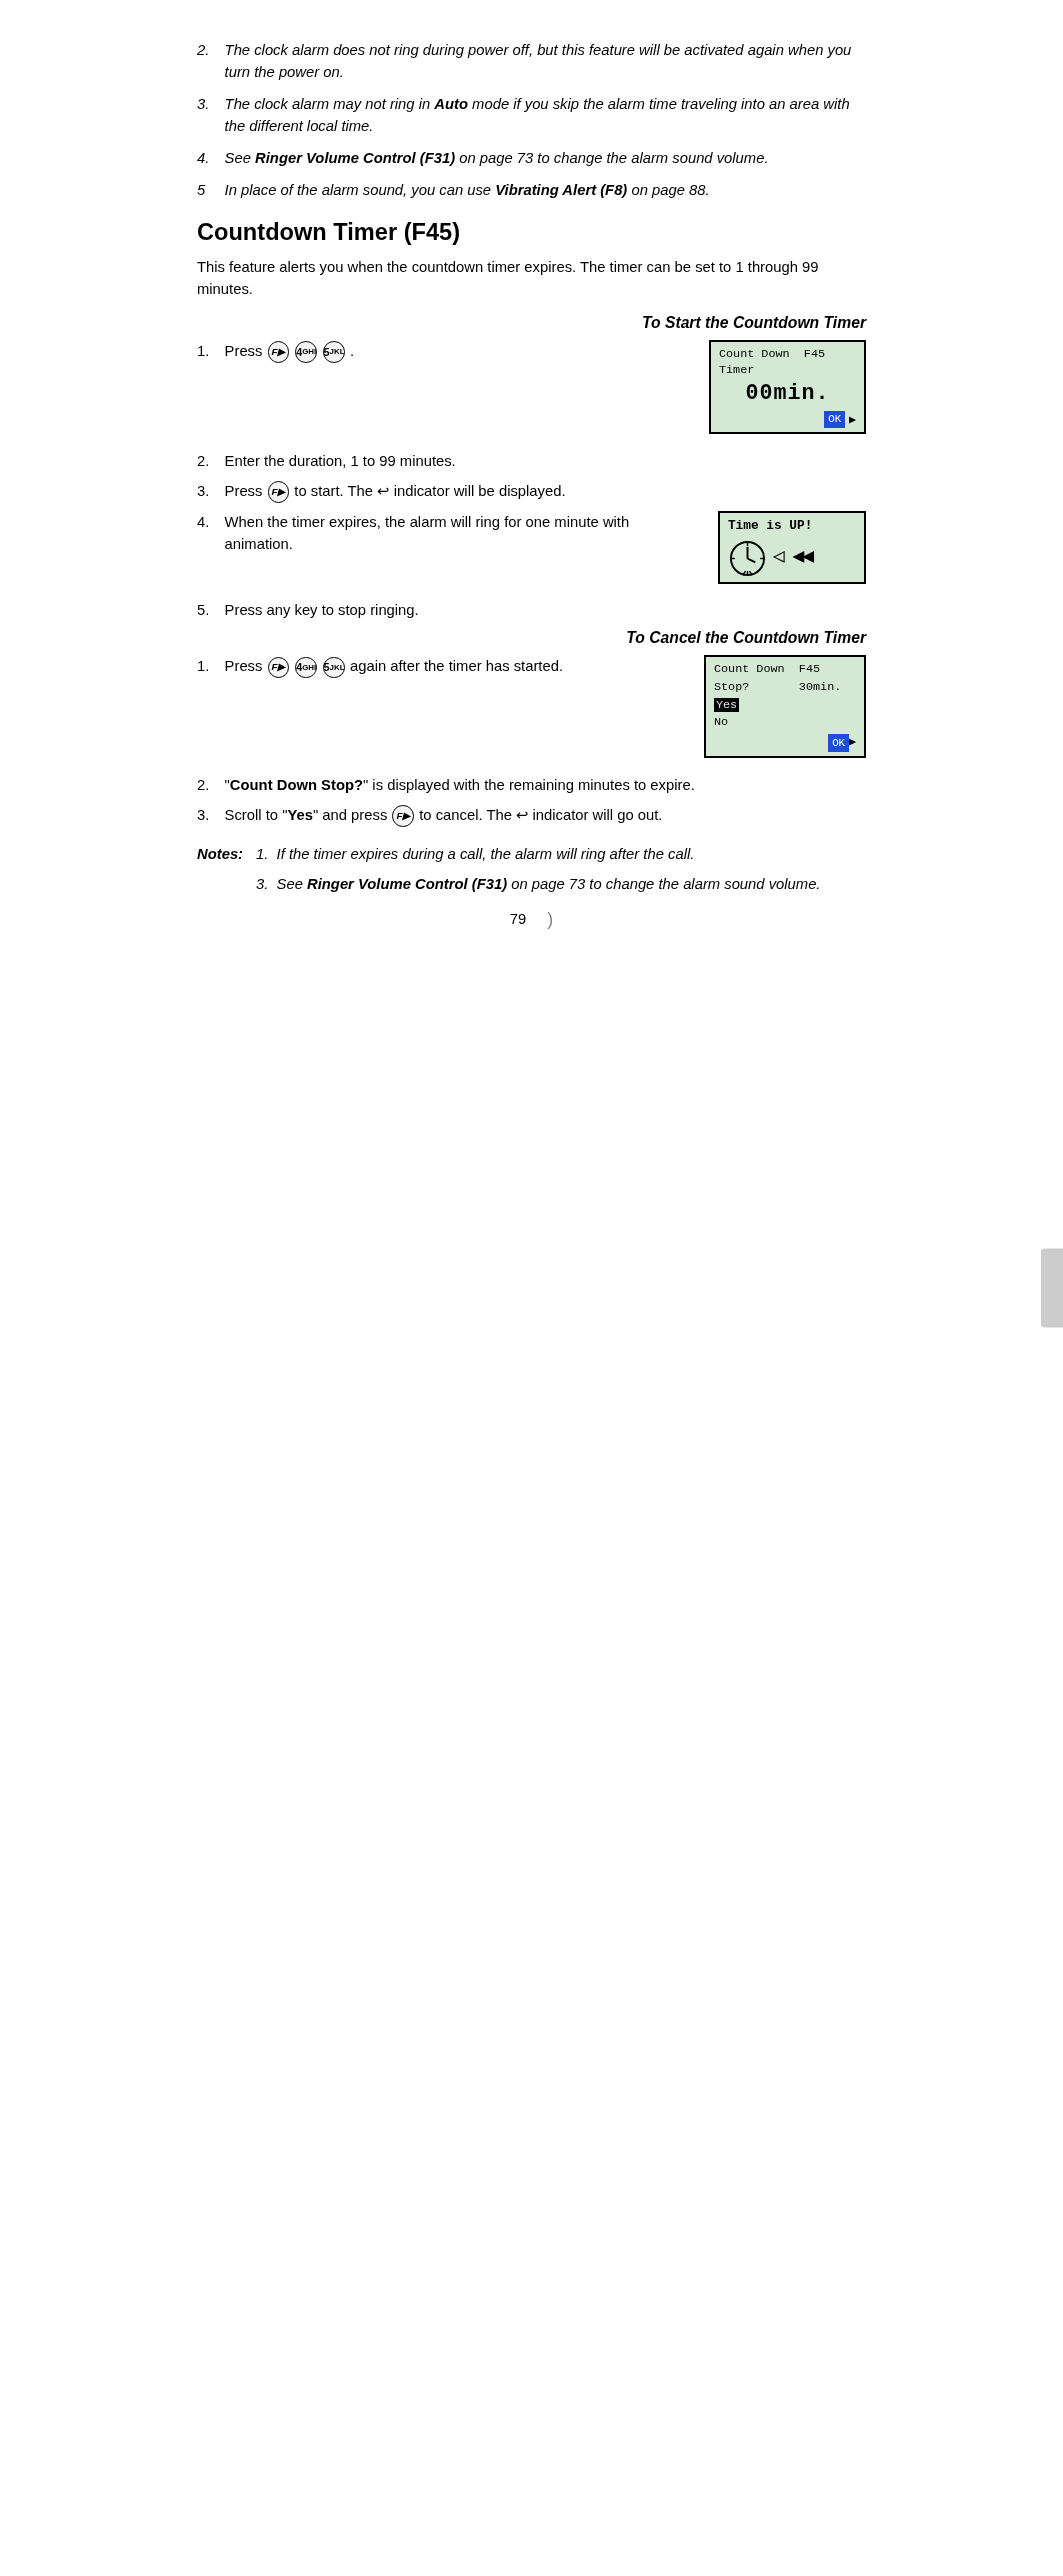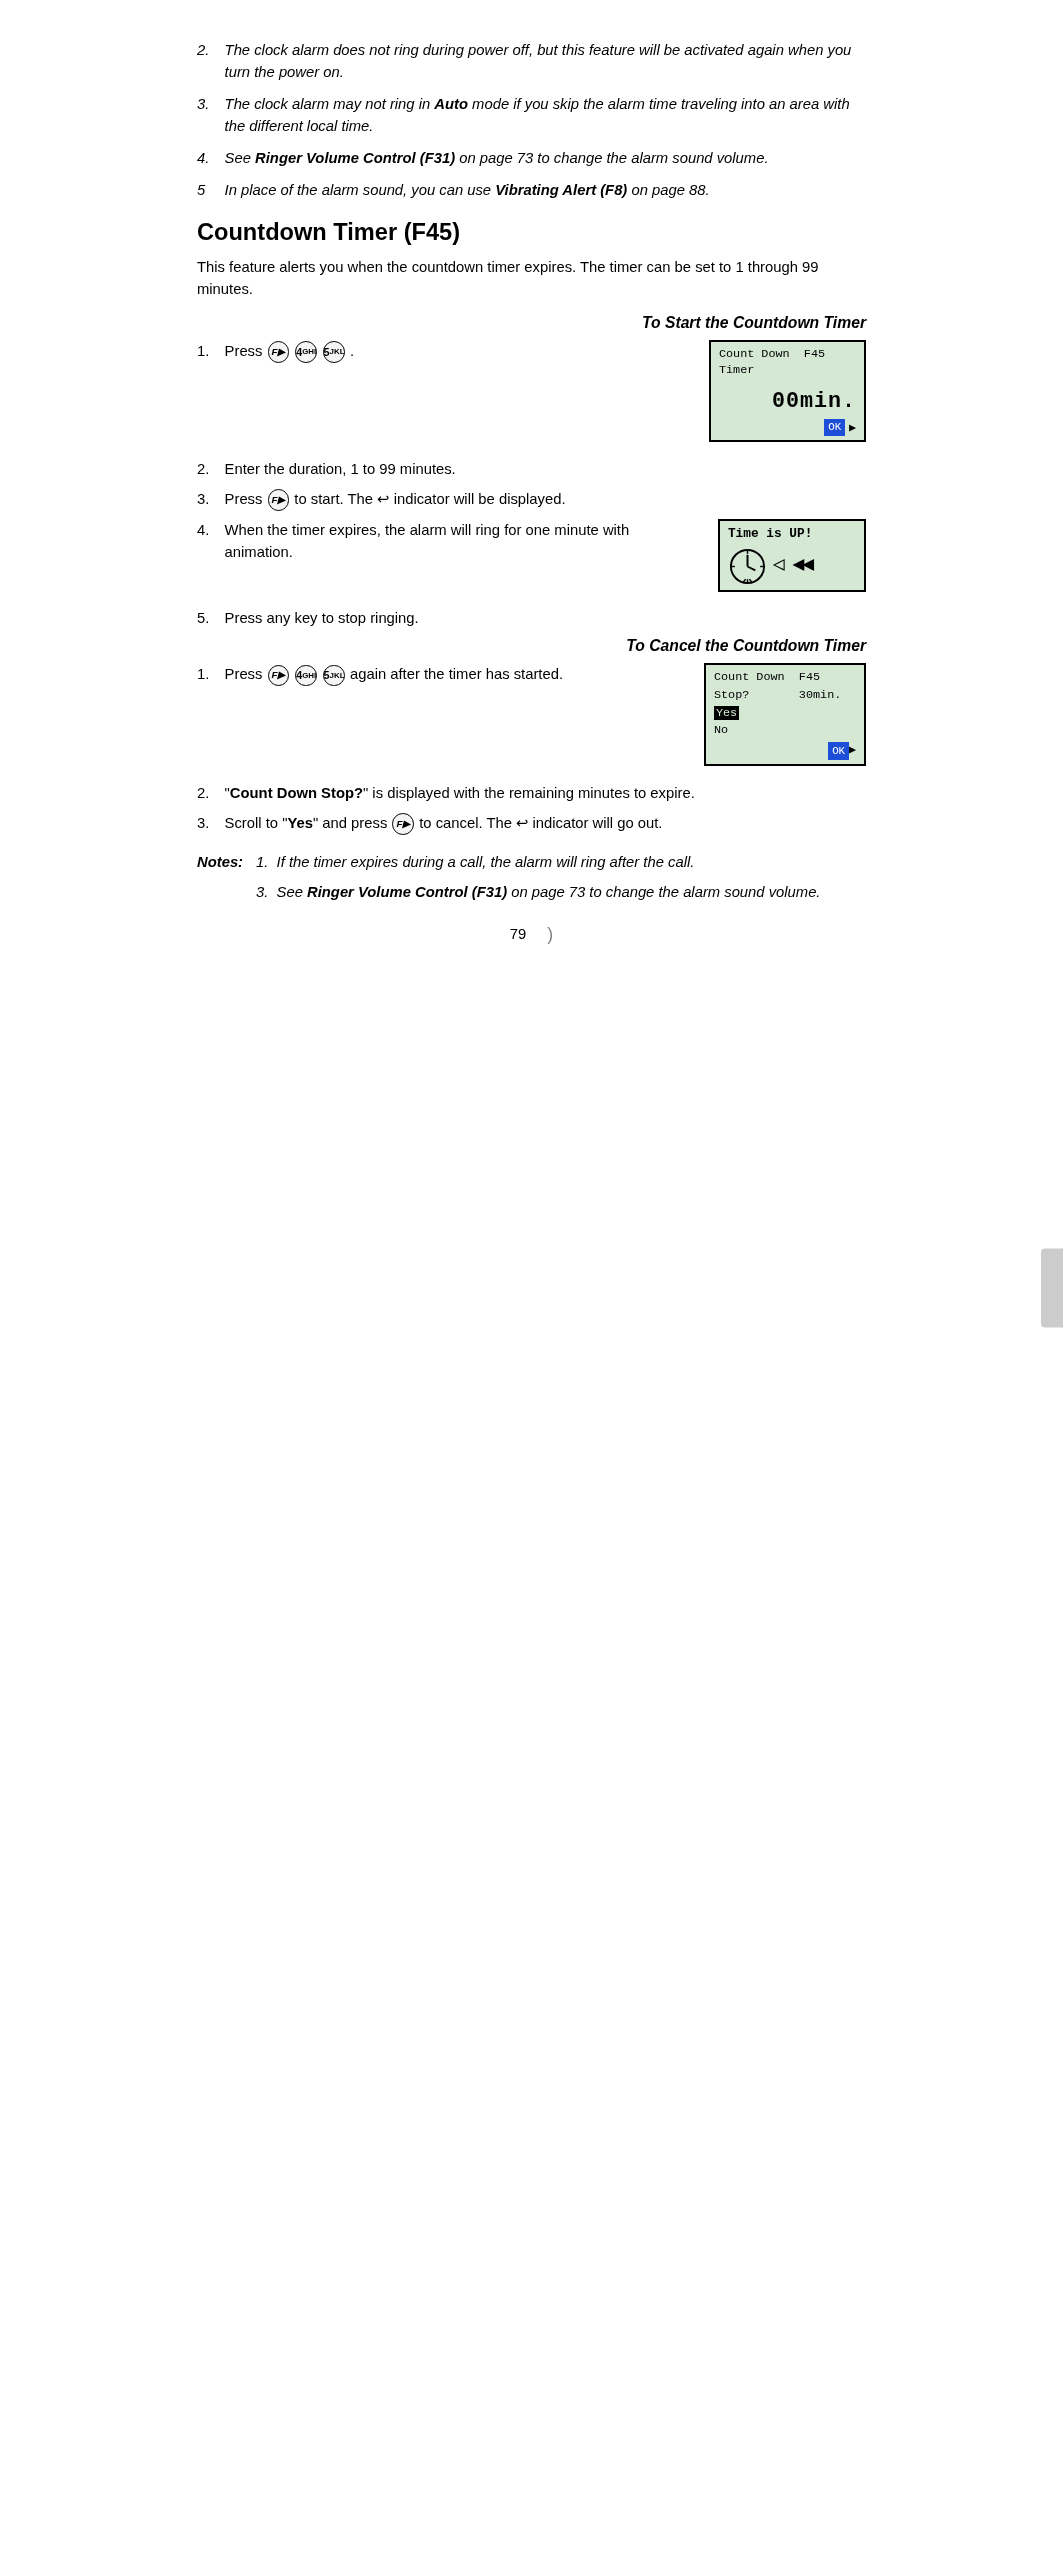--- a/index.html
+++ b/index.html
@@ -72,23 +72,22 @@
     }
 
     .display-box .display-title {
       font-size: 11.8px;
       font-family: 'Courier New', monospace;
     }
 
     .display-box .display-large {
       font-size: 21.7px;
       font-weight: bold;
-      text-align: right;
+      text-align: center;
       letter-spacing: 1px;
-      margin-top: 8px;
     }
 
     .display-box .display-ok-row {
       display: flex;
       justify-content: flex-end;
       align-items: center;
       gap: 3.9px;
       margin-top: 2px;
     }
 
@@ -205,21 +204,21 @@
       font-style: italic;
     }
 
     .notes-list li .note-text {
       flex: 1;
     }
 
     
     .page-number {
       text-align: center;
-      margin-top: 21px;
+      margin-top: 14px;
       font-size: 14.8px;
       display: flex;
       align-items: center;
       justify-content: center;
       gap: 21px;
     }
 
     
     .side-tab {
       position: fixed;

